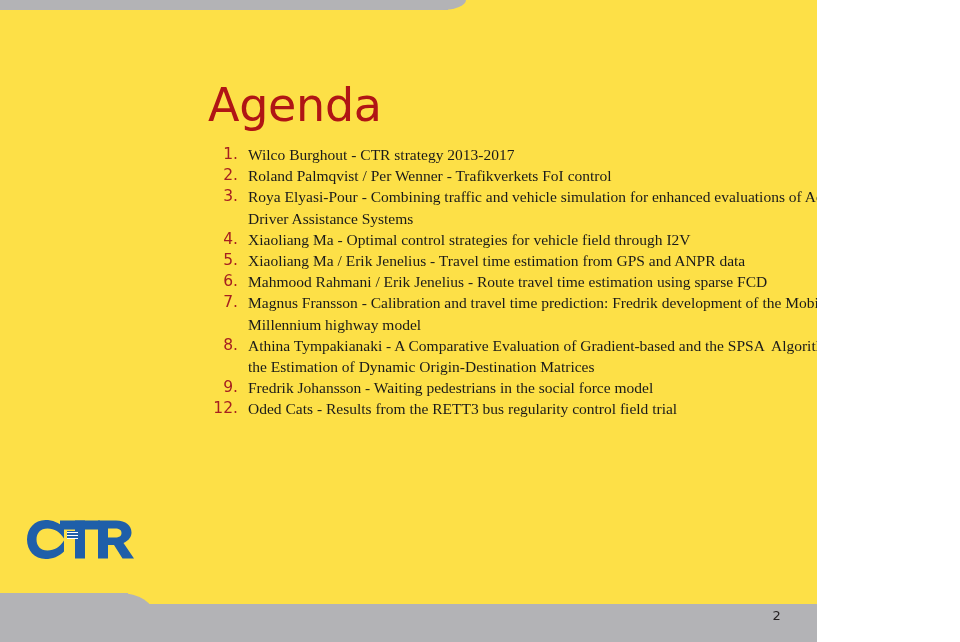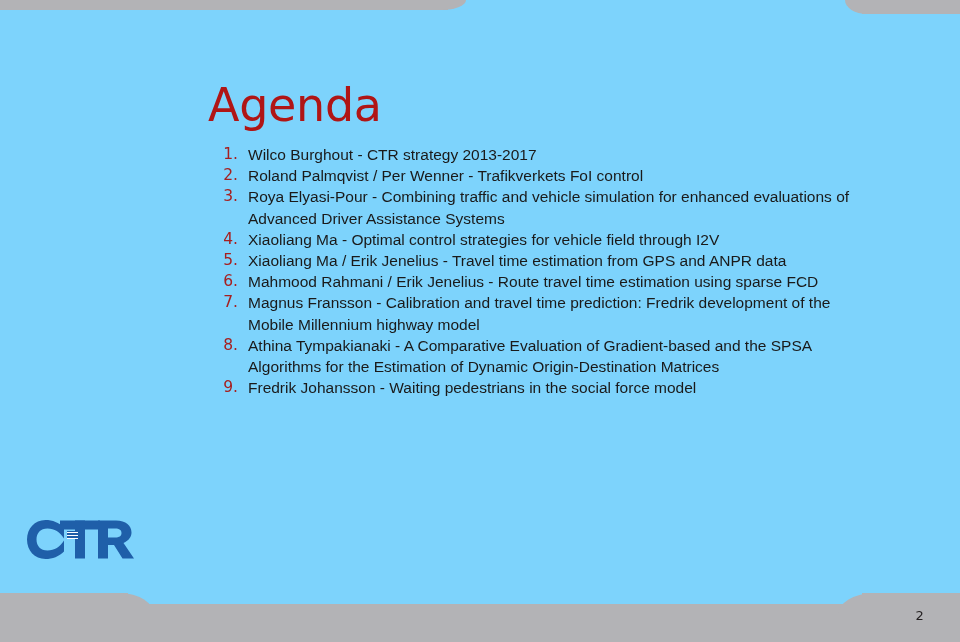--- a/index.html
+++ b/index.html
@@ -12,23 +12,23 @@
     height: 642px;
     overflow: hidden;
     font-family: "DejaVu Sans", sans-serif;
     position: relative;
   }
 
   .slide {
     position: absolute;
     left: 0;
     top: 0;
-    width: 960px;
+    width: 817px;
     height: 642px;
-    background: #7dd3fc;
+    background: #fde047;
     overflow: hidden;
   }
 
   
   .band-top-left {
     position: absolute;
     left: 0;
     top: 0;
     width: 448px;
     height: 10px;
@@ -151,21 +151,21 @@
     color: #a62020;
     font-size: 15.5px;
     line-height: 21.2px;
     font-family: "DejaVu Sans", sans-serif;
   }
   .agenda-text {
     flex: 1 1 auto;
     color: #1a1a1a;
     font-size: 15.5px;
     line-height: 21.2px;
-    font-family: Liberation Sans, sans-serif;
+    font-family: Liberation Serif, serif;
     white-space: pre-wrap;
   }
 
   
   .ctr-logo {
     position: absolute;
     left: 26px;
     top: 511px;
     width: 118px;
     height: 62px;
@@ -218,20 +218,24 @@
         <span class="agenda-num">7.</span>
         <span class="agenda-text">Magnus Fransson - Calibration and travel time prediction: Fredrik development of the Mobile Millennium highway model</span>
       </div>
       <div class="agenda-item">
         <span class="agenda-num">8.</span>
         <span class="agenda-text">Athina Tympakianaki - A Comparative Evaluation of Gradient-based and the SPSA  Algorithms for the Estimation of Dynamic Origin-Destination Matrices</span>
       </div>
       <div class="agenda-item">
         <span class="agenda-num">9.</span>
         <span class="agenda-text">Fredrik Johansson - Waiting pedestrians in the social force model</span>
+      </div>
+      <div class="agenda-item">
+        <span class="agenda-num">12.</span>
+        <span class="agenda-text">Oded Cats - Results from the RETT3 bus regularity control field trial</span>
       </div>
     </div>
 
   <div class="ctr-logo">
     <svg viewBox="0 0 118 62" width="118" height="62" xmlns="http://www.w3.org/2000/svg" aria-hidden="true">
       <defs>
         <pattern id="tstripes" width="2" height="3" patternUnits="userSpaceOnUse">
           <rect width="2" height="3" fill="#1f5fa9"></rect>
           <rect width="2" height="1" fill="#ffffff"></rect>
         </pattern>

